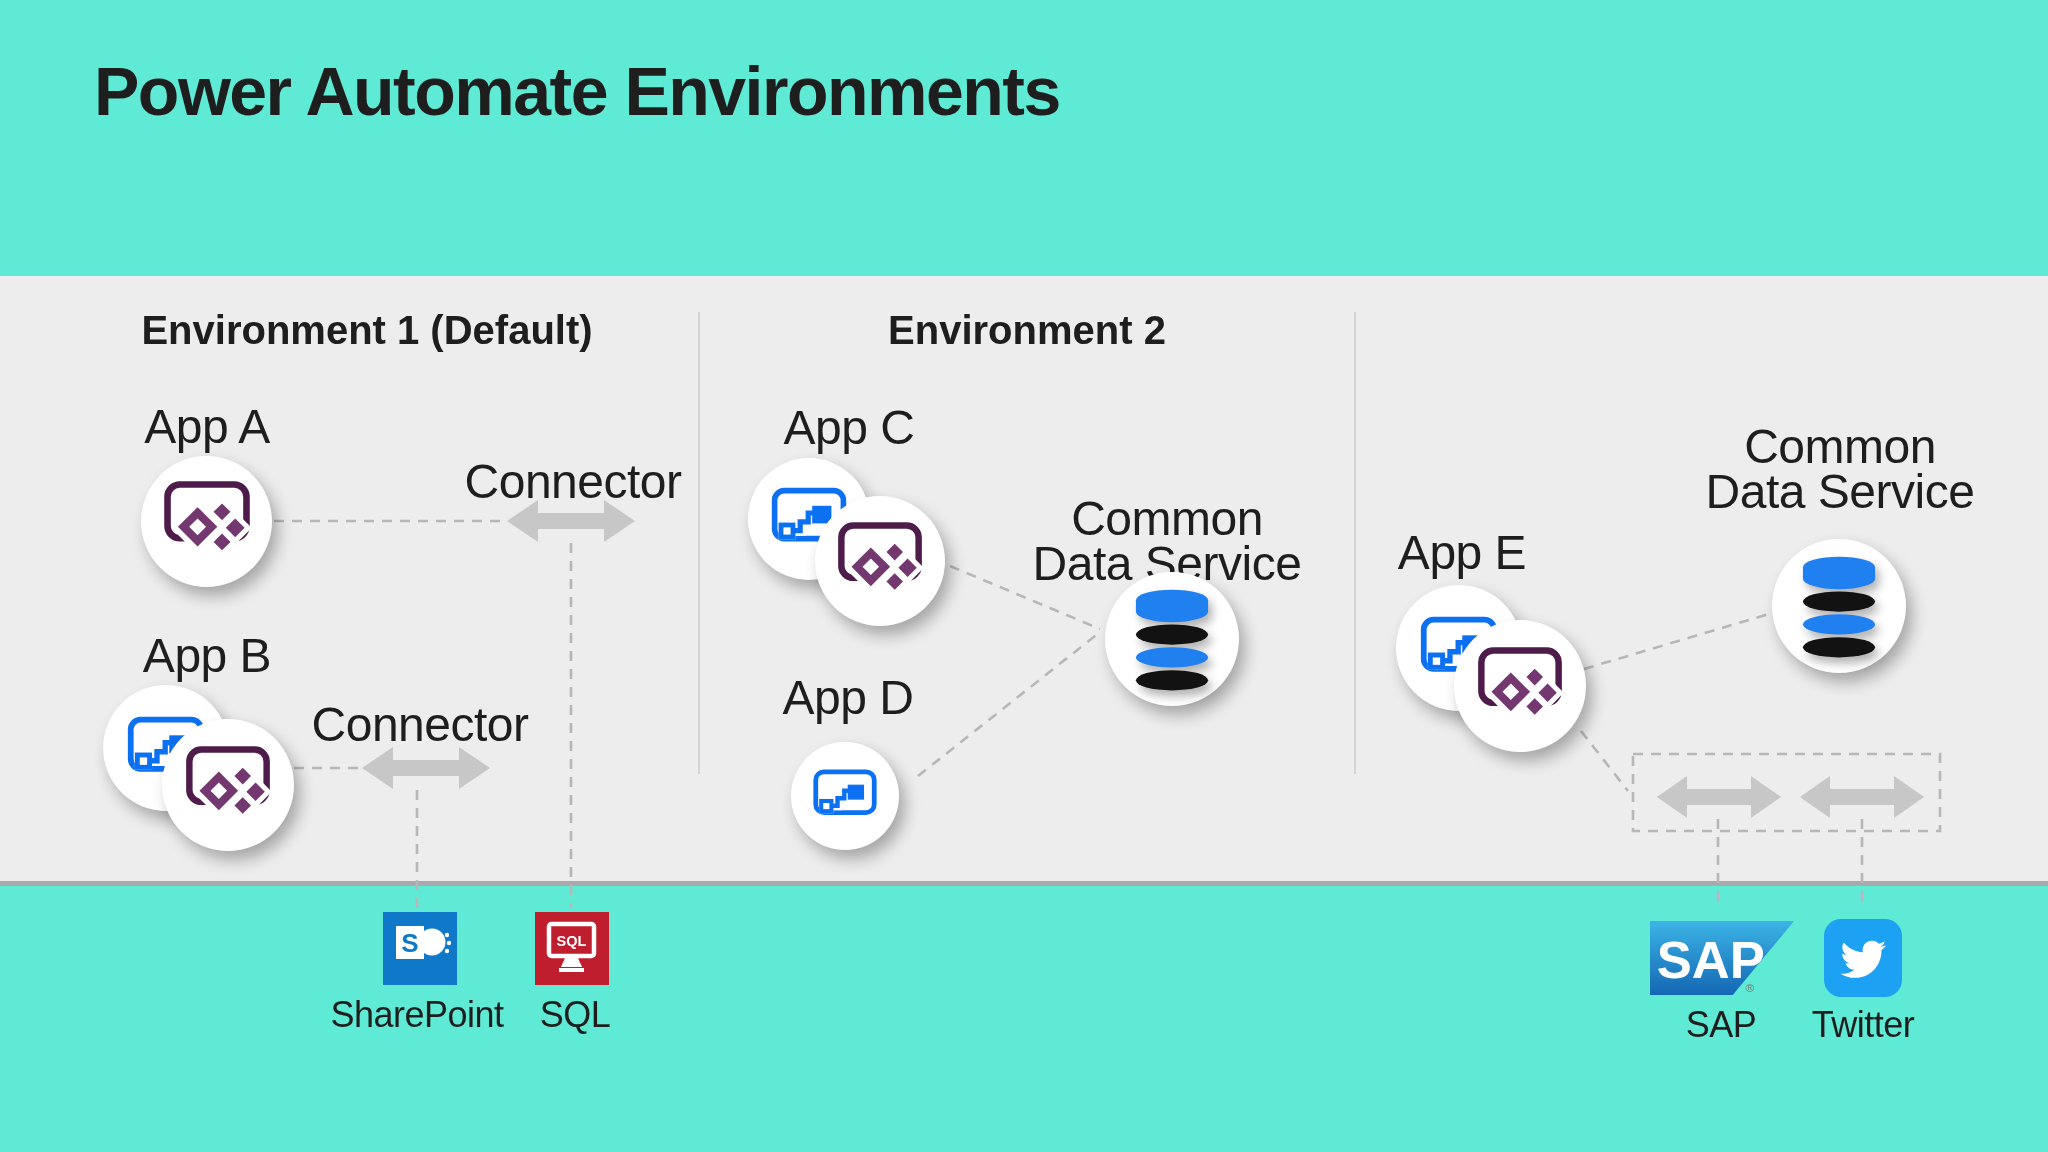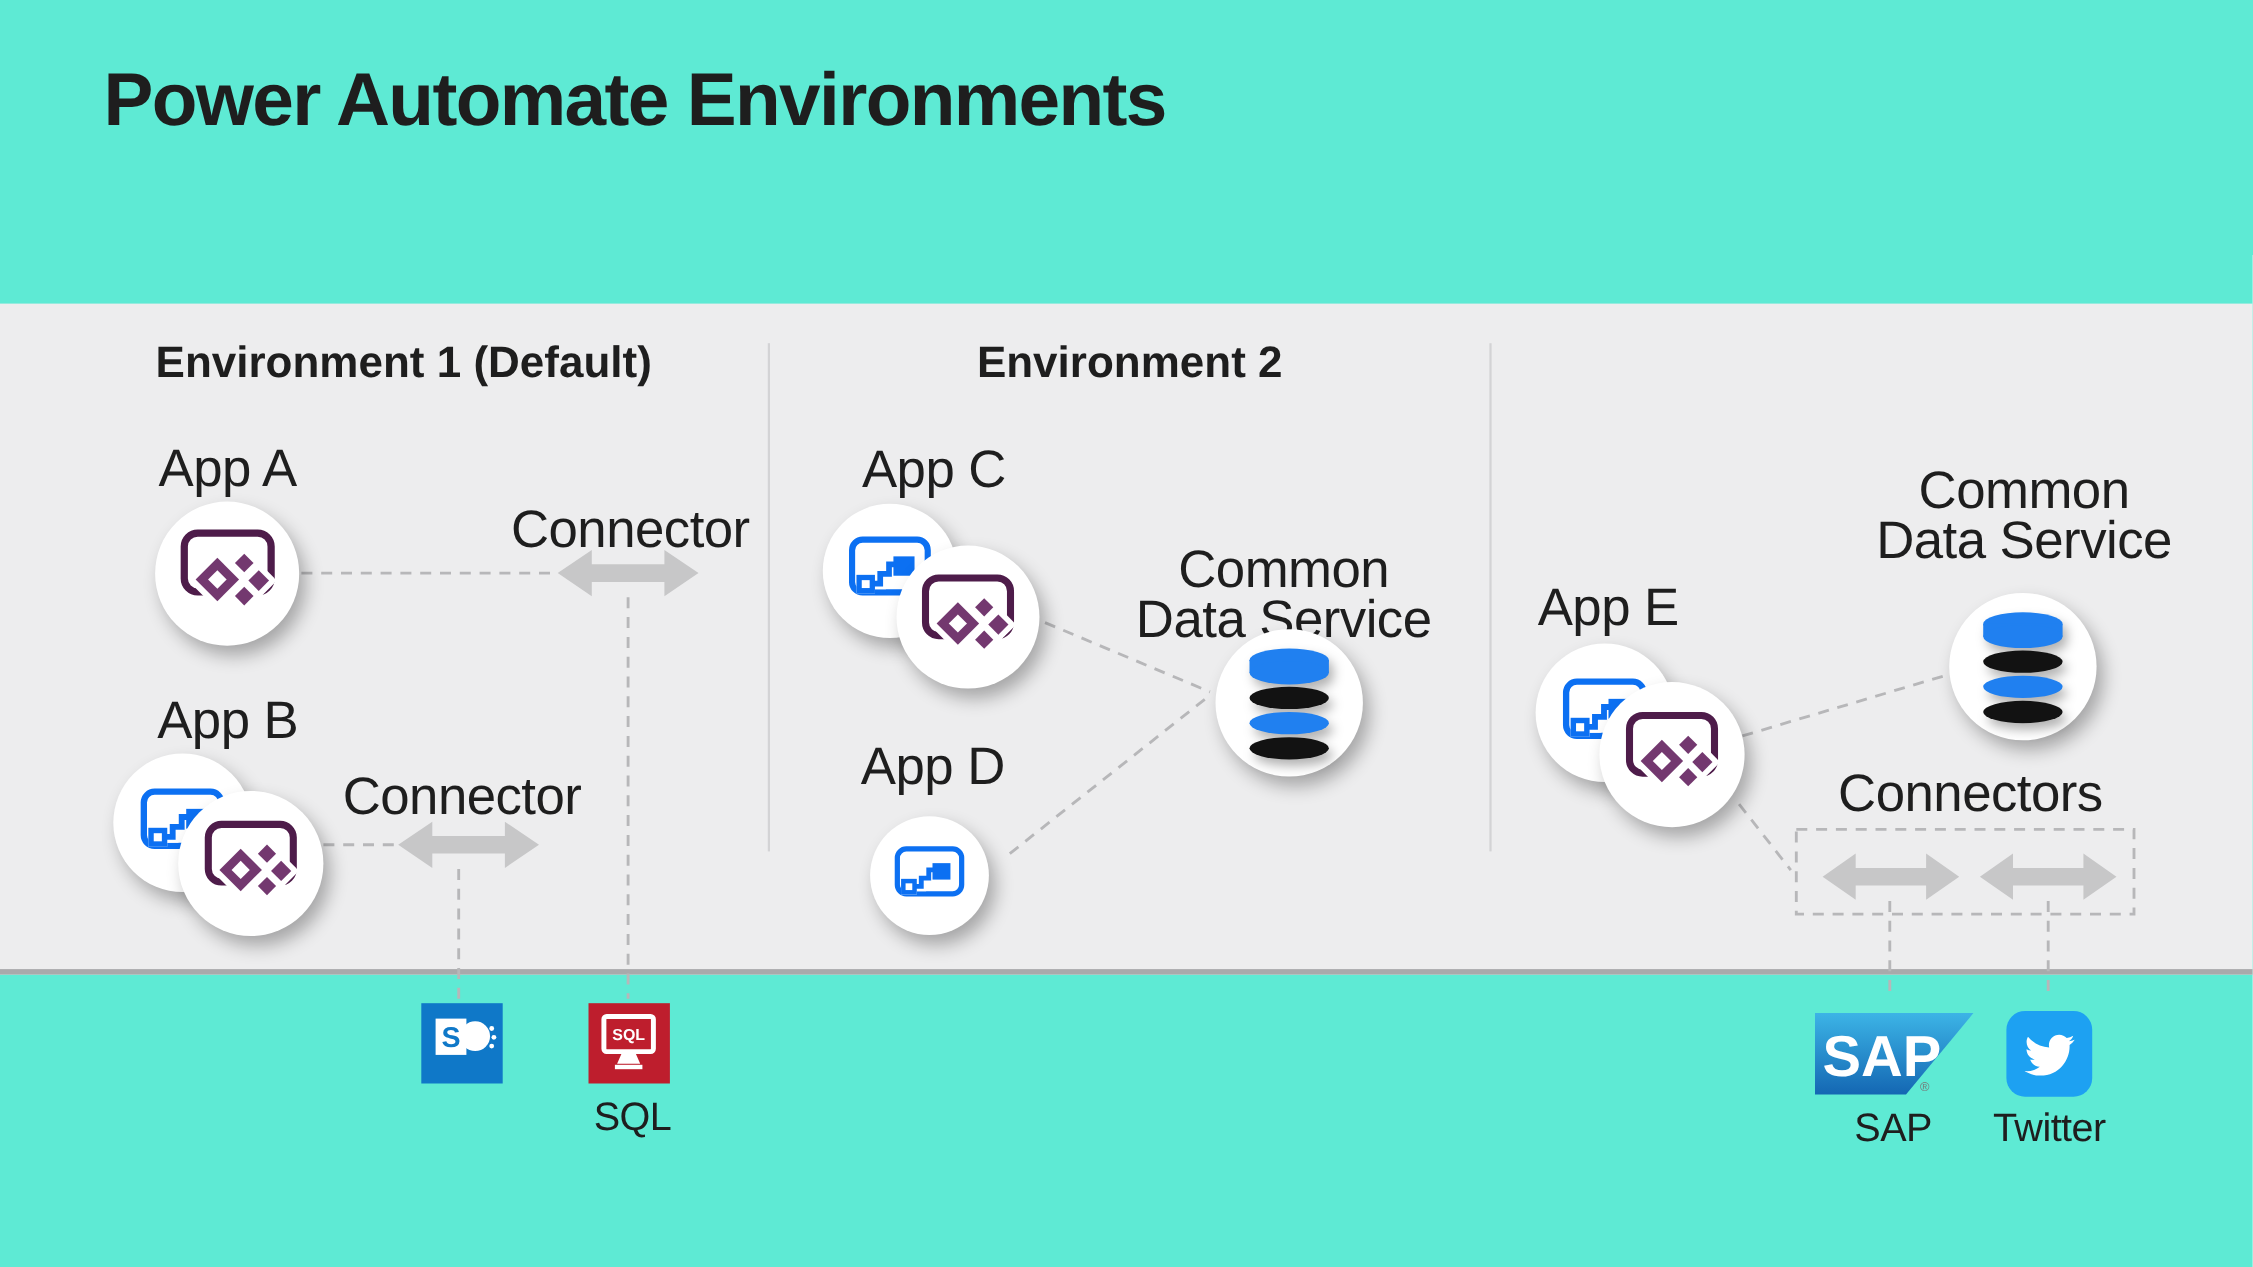--- a/index.html
+++ b/index.html
@@ -140,21 +140,20 @@
     <svg width="68" viewBox="0 0 100 84">
         <use href="#g-flow"></use>
       </svg>
   </div>
 
   <div class="abs lbl" style="left:1690px;top:424px;width:300px">
     <div>Common</div>
     <div>Data Service</div>
   </div>
   <div class="abs lbl" style="left:1359px;top:530px;width:206px">App E</div>
-  <div class="abs lbl" style="left:1671px;top:699px;width:240px">Connectors</div>
 
   <div class="circ" style="left:1396px;top:585px;width:126px;height:126px">
     <svg width="82" viewBox="0 0 100 84">
         <use href="#g-flow"></use>
       </svg>
   </div>
   <div class="circ" style="left:1454px;top:620px;width:132px;height:132px">
     <svg width="92" viewBox="0 0 100 92">
         <use href="#g-powerapps"></use>
       </svg>
@@ -196,20 +195,21 @@
     <text x="98" y="75" font-size="12" fill="#777">®</text>
   </svg>
 
   <div class="tile tw-tile">
     <svg width="78" height="78" viewBox="0 0 78 78">
       <path transform="translate(16.5,17.5) scale(1.9)" fill="#fff" d="M23.954 4.569c-.885.389-1.83.654-2.825.775 1.014-.611 1.794-1.574 2.163-2.723-.951.555-2.005.959-3.127 1.184-.896-.959-2.173-1.559-3.591-1.559-2.717 0-4.92 2.203-4.92 4.917 0 .39.045.765.127 1.124C7.691 8.094 4.066 6.13 1.64 3.161c-.427.722-.666 1.561-.666 2.475 0 1.71.87 3.213 2.188 4.096-.807-.026-1.566-.248-2.228-.616v.061c0 2.385 1.693 4.374 3.946 4.827-.413.111-.849.171-1.296.171-.314 0-.615-.03-.916-.086.631 1.953 2.445 3.377 4.604 3.417-1.68 1.319-3.809 2.105-6.102 2.105-.39 0-.779-.023-1.17-.067 2.189 1.394 4.768 2.209 7.557 2.209 9.054 0 13.999-7.496 13.999-13.986 0-.209 0-.42-.015-.63.961-.689 1.8-1.56 2.46-2.548z"></path>
     </svg>
   </div>
 
   <div class="abs bottom-lbl" style="left:297px;top:992px;width:240px">
+    <div>SharePoint</div>
   </div>
   <div class="abs bottom-lbl" style="left:455px;top:992px;width:240px">
     <div>SQL</div>
   </div>
   <div class="abs bottom-lbl" style="left:1621px;top:1002px;width:200px">SAP</div>
   <div class="abs bottom-lbl" style="left:1763px;top:1002px;width:200px">Twitter</div>
 
 </div>
 
 </body></html>

